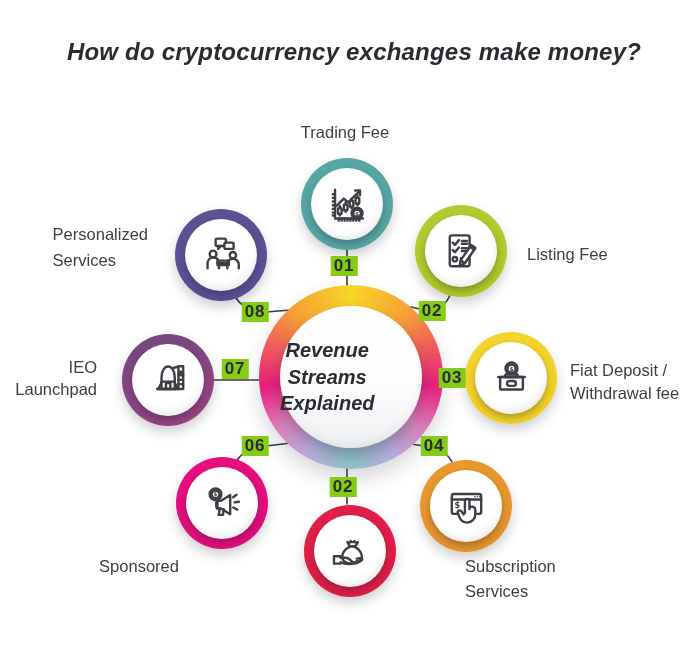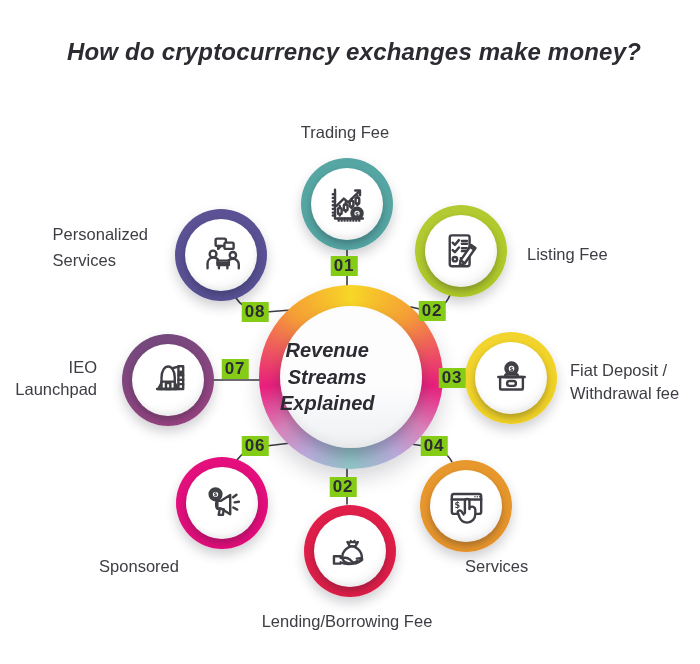--- a/index.html
+++ b/index.html
@@ -212,24 +212,22 @@
     <div>Trading Fee</div>
   </div>
   <div class="label l2">
     <div>Listing Fee</div>
   </div>
   <div class="label l3">
     <div>Fiat Deposit /</div>
     <div>Withdrawal fee</div>
   </div>
   <div class="label l4">
+    <div>Subscription</div>
     <div>Services</div>
-  </div>
-  <div class="label l5">
-    <div>Lending/Borrowing Fee</div>
   </div>
   <div class="label l6">
     <div>Sponsored</div>
   </div>
   <div class="label l7">
     <div>IEO</div>
     <div>Launchpad</div>
   </div>
   <div class="label l8">
     <div>Personalized</div>

